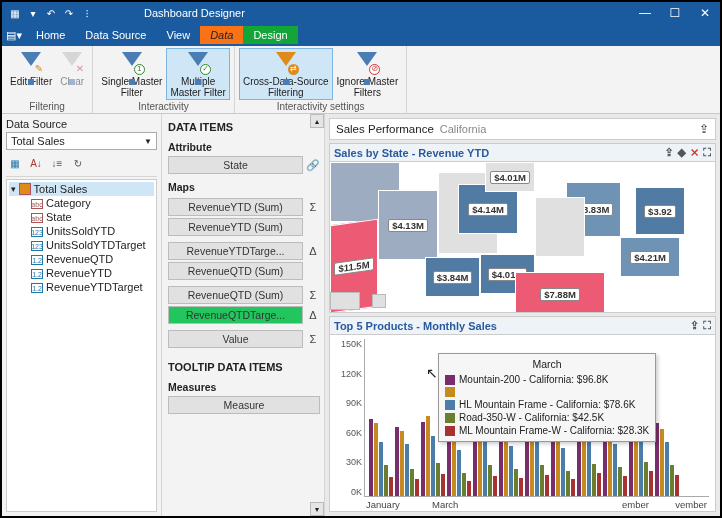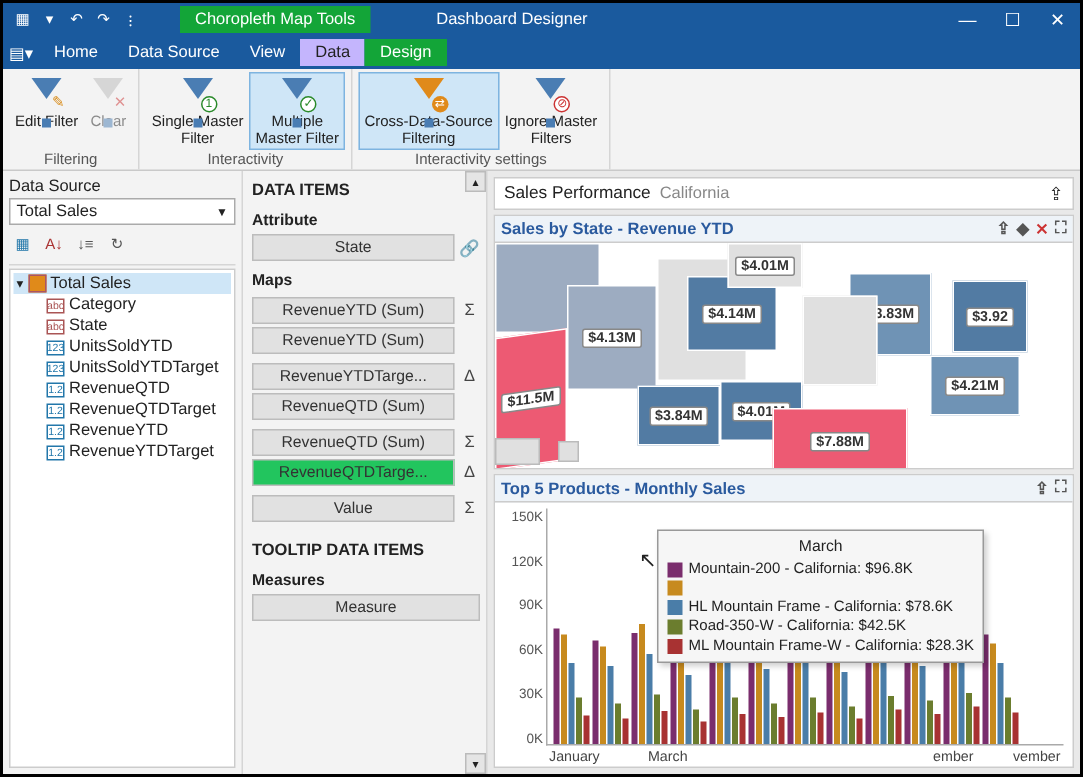--- a/index.html
+++ b/index.html
@@ -6,21 +6,21 @@
 body { width: 722px; height: 518px; overflow: hidden; background: #fff; border: 2px solid #000; font-size: 11px; color: #222; }
 .titlebar { height: 22px; background: #1a5a9e; display: flex; align-items: center; color: #fff; }
 .qat { display: flex; align-items: center; gap: 4px; padding: 0 6px; }
 .qat .icon { width: 14px; height: 14px; display: flex; align-items: center; justify-content: center; font-size: 10px; }
 .title-tab { background: #13a538; padding: 3px 10px; font-size: 11px; margin-left: 20px; }
 .app-title { margin-left: 44px; font-size: 11px; }
 .winctl { margin-left: auto; display: flex; }
 .winctl div { width: 30px; height: 22px; display: flex; align-items: center; justify-content: center; font-size: 12px; }
 .menubar { height: 22px; background: #1a5a9e; display: flex; align-items: center; color: #fff; font-size: 11px; }
 .menubar .mbtn { padding: 3px 10px; cursor: pointer; }
-.menubar .mbtn.active { background: #c4b5fd; color: #222; }
+.menubar .mbtn.active { background: #f97316; color: #222; font-style: italic; }
 .menubar .fileicon { width: 24px; display: flex; align-items: center; justify-content: center; }
 .ribbon { height: 68px; background: #f3f3f3; border-bottom: 1px solid #c9c9c9; display: flex; }
 .rgroup { display: flex; flex-direction: column; border-right: 1px solid #d5d5d5; padding: 2px 4px 0; }
 .rgroup .items { display: flex; flex: 1; }
 .rgroup .label { text-align: center; font-size: 10px; color: #555; padding: 1px 0; }
 .rbtn { display: flex; flex-direction: column; align-items: center; justify-content: flex-start; padding: 2px 4px; cursor: pointer; text-align: center; font-size: 10px; line-height: 1.1; gap: 2px; }
 .rbtn.sel { background: #cfe6f7; border: 1px solid #7eb4e0; padding: 1px 3px; }
 .rbtn .ricon { width: 24px; height: 24px; position: relative; }
 .funnel { width: 0; height: 0; border-left: 10px solid transparent; border-right: 10px solid transparent; border-top: 14px solid #4a7db3; position: absolute; top: 2px; left: 2px; }
 .funnel::after { content: ""; position: absolute; top: 13px; left: -3px; width: 6px; height: 6px; background: #4a7db3; }
@@ -74,21 +74,20 @@
 <body>
 
 <div class="titlebar">
   <div class="qat">
     <div class="icon">▦</div>
     <div class="icon">▾</div>
     <div class="icon">↶</div>
     <div class="icon">↷</div>
     <div class="icon">⁝</div>
   </div>
-  <div class="title-tab">Choropleth Map Tools</div>
   <div class="app-title">Dashboard Designer</div>
   <div class="winctl">
     <div>—</div>
     <div>☐</div>
     <div>✕</div>
   </div>
 </div>
 
 <div class="menubar">
   <div class="fileicon">▤▾</div>
@@ -196,24 +195,20 @@
             <span class="fieldicon" style="color:#27a;border-color:#27a;">123</span>
             <span>UnitsSoldYTD</span>
           </div>
           <div class="node child">
             <span class="fieldicon" style="color:#27a;border-color:#27a;">123</span>
             <span>UnitsSoldYTDTarget</span>
           </div>
           <div class="node child">
             <span class="fieldicon" style="color:#27a;border-color:#27a;">1.2</span>
             <span>RevenueQTD</span>
-          </div>
-          <div class="node child">
-            <span class="fieldicon" style="color:#27a;border-color:#27a;">1.2</span>
-            <span>RevenueQTDTarget</span>
           </div>
           <div class="node child">
             <span class="fieldicon" style="color:#27a;border-color:#27a;">1.2</span>
             <span>RevenueYTD</span>
           </div>
           <div class="node child">
             <span class="fieldicon" style="color:#27a;border-color:#27a;">1.2</span>
             <span>RevenueYTDTarget</span>
           </div>
         </div>

